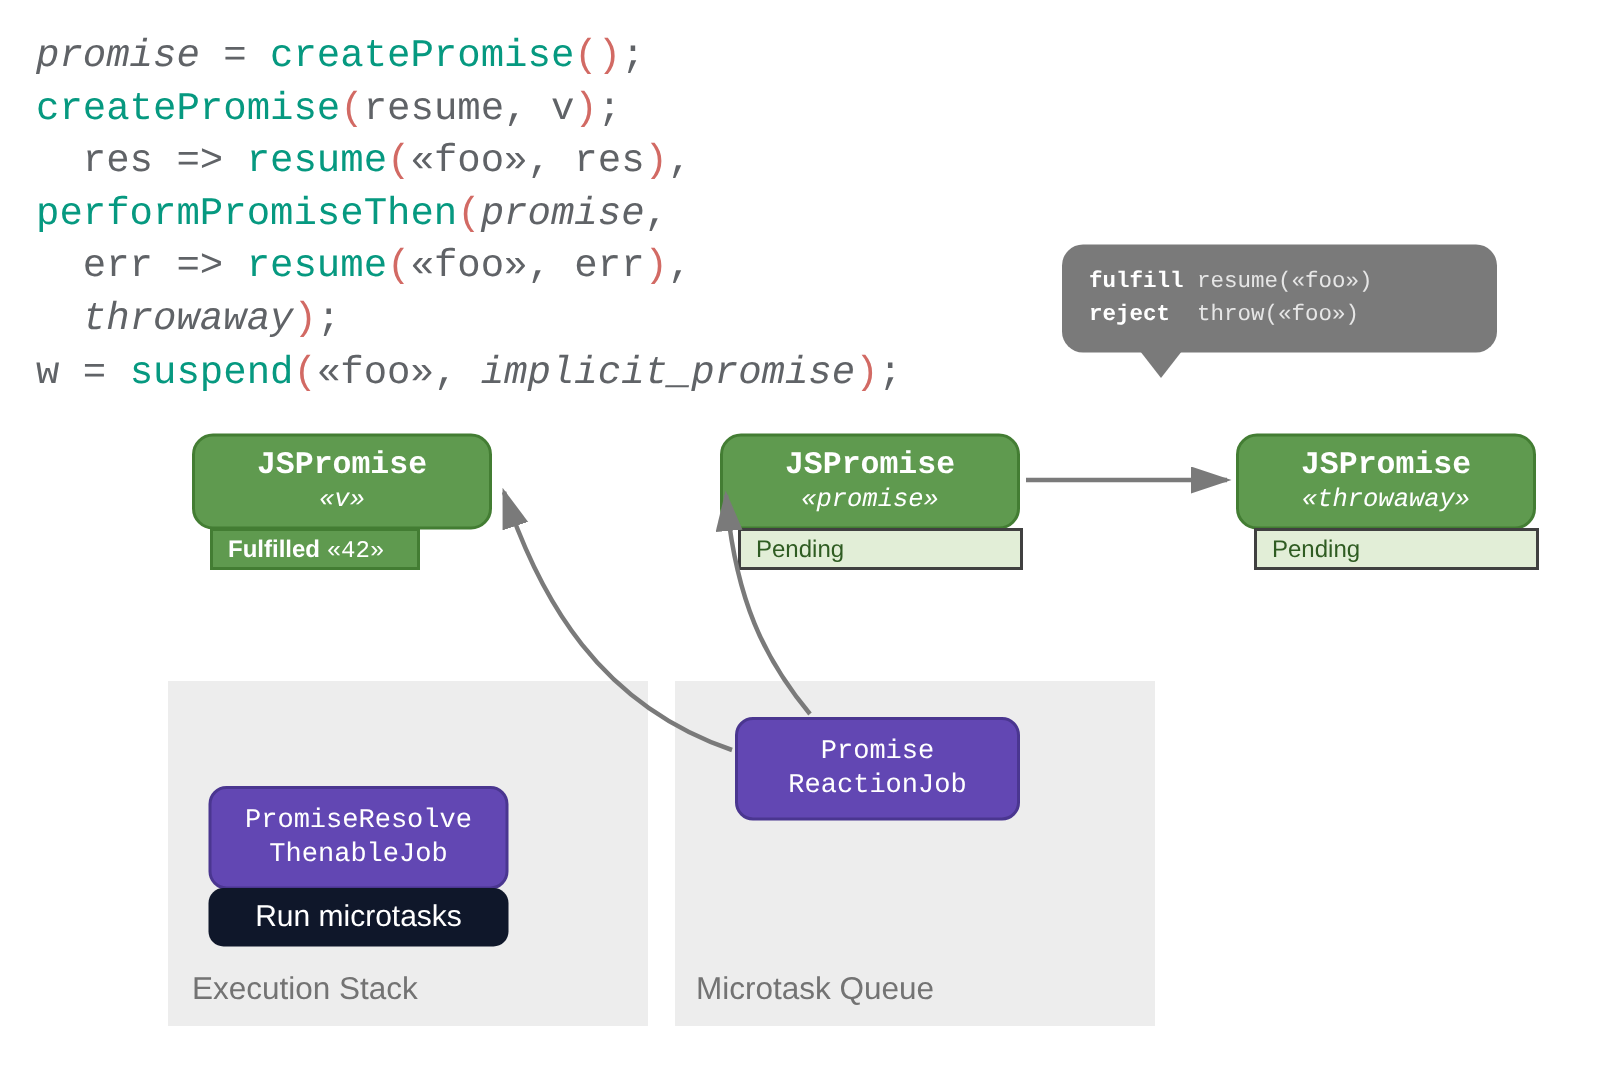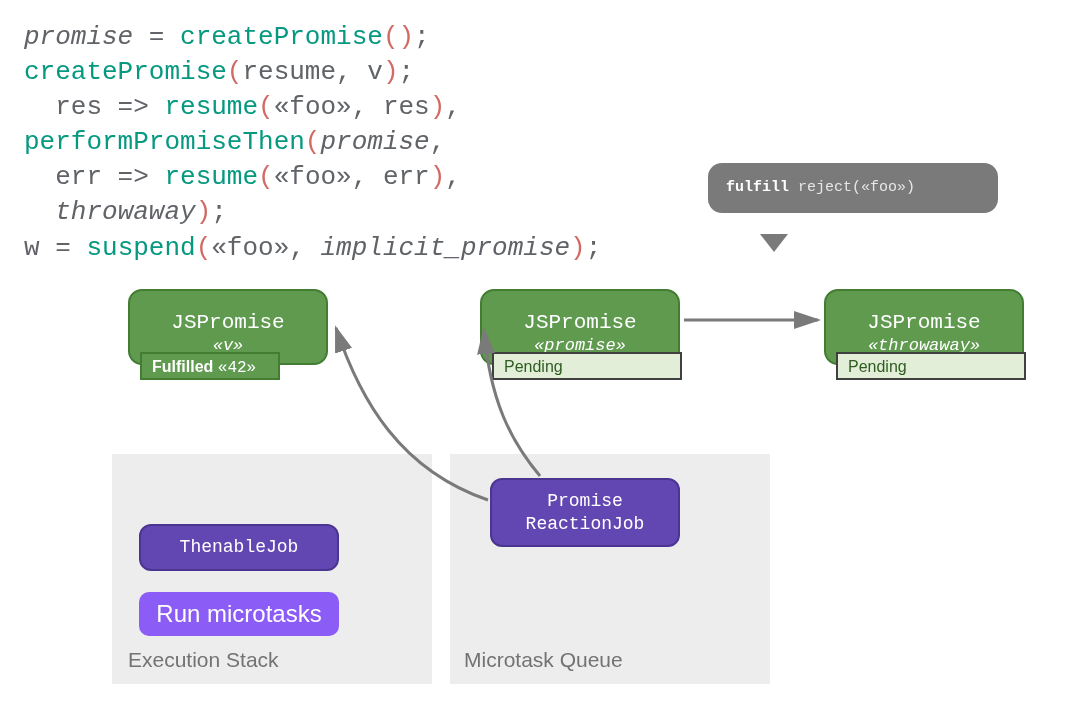--- a/index.html
+++ b/index.html
@@ -28,21 +28,21 @@
   .promise-box {
     position: absolute;
     border: 2px solid #437d33;
     border-radius: 14px;
     background: #5f9a4f;
     text-align: center;
     padding: 8px 10px;
     color: #fff;
     font-family: "Courier New", Courier, monospace;
   }
-  .promise-box .title { font-weight: normal; font-size: 21px; margin-top: 12px; }
+  .promise-box .title { font-weight: bold; font-size: 21px; }
   .promise-box .sub { font-style: italic; font-size: 17px; margin-top: 2px; }
 
   .status-bar {
     position: absolute;
     background: #e2eed7;
     border: 2px solid #404040;
     color: #2f5c22;
     font-size: 16px;
     padding: 4px 10px 2px 10px;
     font-family: -apple-system, sans-serif;
@@ -94,24 +94,24 @@
     border-radius: 12px;
     color: #fff;
     font-family: "Courier New", monospace;
     font-size: 18px;
     text-align: center;
     padding: 10px 16px;
     line-height: 1.25;
   }
   .grey-box {
     position: absolute;
-    background: #8b5cf6;
+    background: #0f172a;
     border-radius: 10px;
     color: #fff;
-    font-size: 24px;
+    font-size: 20px;
     text-align: center;
     padding: 8px 14px;
     font-family: -apple-system, sans-serif;
   }
 
   svg.arrows {
     position: absolute;
     top: 0; left: 0;
     width: 1080px; height: 713px;
     pointer-events: none;
@@ -138,21 +138,22 @@
   </div>
   <div>
     <span class="grey" style="white-space:pre">  </span><span class="ital">throwaway</span><span class="paren">)</span><span class="grey">;</span>
   </div>
   <div>
     <span class="grey">w = </span><span class="fn">suspend</span><span class="paren">(</span><span class="grey">«foo», </span><span class="ital">implicit_promise</span><span class="paren">)</span><span class="grey">;</span>
   </div>
 </div>
 
 <div class="speech" style="top:163px; left:708px; width:290px;">
-  <div><span class="kw">fulfill</span><span> reject(«foo»)</span></div>
+  <div><span class="kw">fulfill</span><span> resume(«foo»)</span></div>
+  <div><span class="kw">reject</span><span style="white-space:pre">  throw(«foo»)</span></div>
 </div>
 <div class="speech-tail" style="top:234px; left:760px;"></div>
 
 <div class="stack-area" style="top:454px; left:112px; width:320px; height:230px;"></div>
 <div class="stack-area" style="top:454px; left:450px; width:320px; height:230px;"></div>
 
 <div class="promise-box" style="top:289px; left:128px; width:200px;">
   <div class="title">JSPromise</div>
   <div class="sub">«v»</div>
 </div>
@@ -175,20 +176,21 @@
 <div class="status-bar" style="top:352px; left:836px; width:190px;">
   <span>Pending</span>
 </div>
 
 <div class="job-box" style="top:478px; left:490px; width:190px;">
   <div>Promise</div>
   <div>ReactionJob</div>
 </div>
 
 <div class="job-box" style="top:524px; left:139px; width:200px;">
+  <div>PromiseResolve</div>
   <div>ThenableJob</div>
 </div>
 
 <div class="grey-box" style="top:592px; left:139px; width:200px;">
   <span>Run microtasks</span>
 </div>
 
 <div class="stack-label" style="top:648px; left:128px;">Execution Stack</div>
 <div class="stack-label" style="top:648px; left:464px;">Microtask Queue</div>
 

